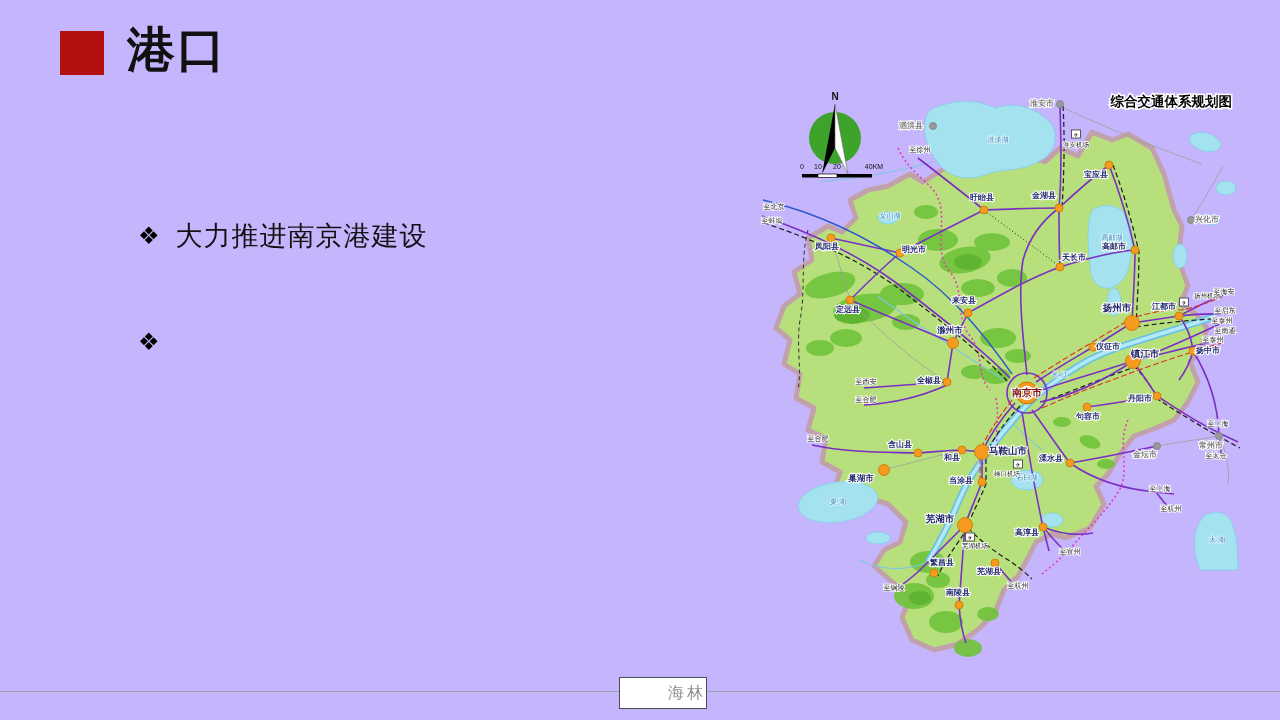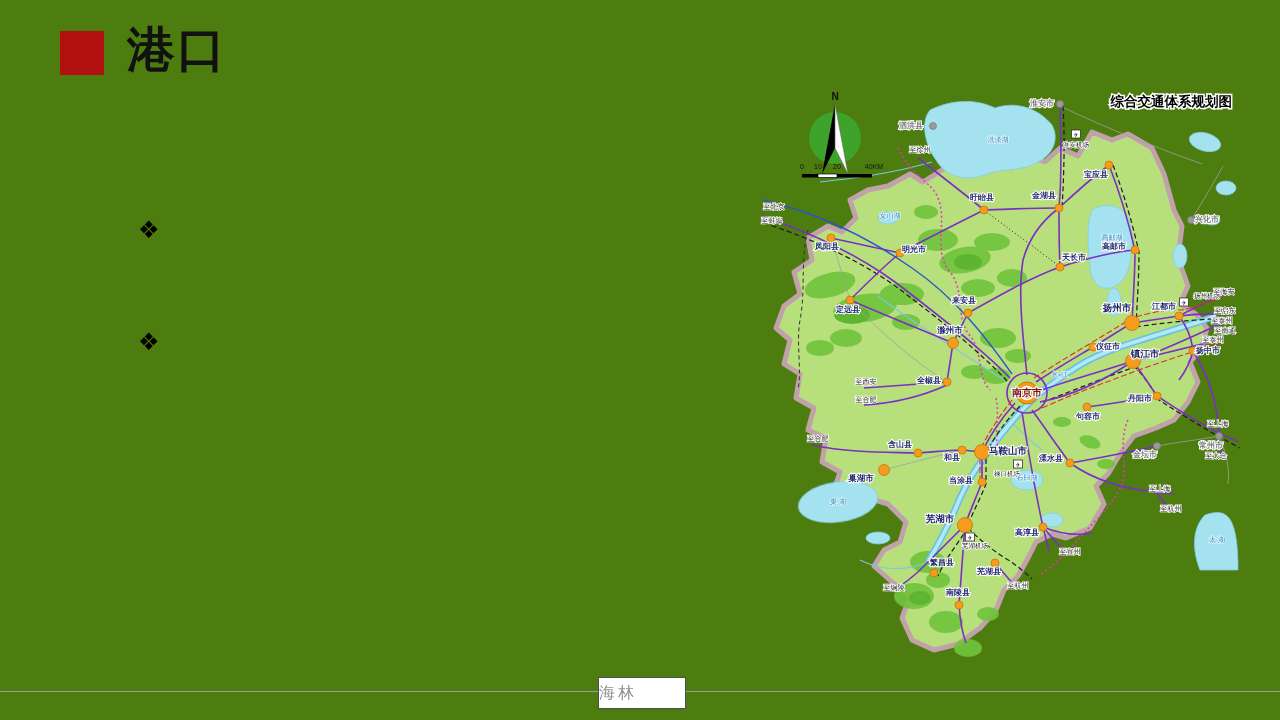--- a/index.html
+++ b/index.html
@@ -1,32 +1,32 @@
 <!DOCTYPE html>
 <html><head>
 <meta charset="utf-8">
 <style>
   html,body{margin:0;padding:0;background:#ffffff;}
   body{width:1280px;height:720px;position:relative;overflow:hidden;
        font-family:"Liberation Sans","DejaVu Sans",sans-serif;}
-  #slide{position:absolute;inset:0;background:#4d7c0f;}
+  #slide{position:absolute;inset:0;background:#c4b5fd;}
 
   
   .title-square{position:absolute;left:60px;top:31px;width:44px;height:44px;background:#b2100f;}
   .slide-title{position:absolute;left:127px;top:18px;margin:0;font-size:48px;font-weight:bold;color:#111;letter-spacing:2px;}
 
   
   .bullet{position:absolute;left:138px;display:flex;align-items:center;}
   .bullet .marker{font-size:24px;color:#000;margin-right:16px;line-height:1;}
   .bullet .bullet-text{font-size:27px;color:#121212;letter-spacing:1px;}
 
   
   .footer-line{position:absolute;left:0;right:0;top:691px;height:1px;background:#9aa0a6;}
-  .footer-box{position:absolute;left:598px;top:677px;width:86px;height:30px;background:#fff;
-              border:1px solid #4a4f55;display:flex;align-items:center;justify-content:flex-start;
+  .footer-box{position:absolute;left:619px;top:677px;width:86px;height:30px;background:#fff;
+              border:1px solid #4a4f55;display:flex;align-items:center;justify-content:flex-end;
               font-size:16px;color:#8e918c;letter-spacing:3px;}
 
   
   #map{position:absolute;left:760px;top:90px;width:480px;height:575px;}
   #map svg{display:block;width:480px;height:575px;}
 
   .map-title{font-size:13.5px;font-weight:bold;fill:#000;stroke:#fff;stroke-width:3px;paint-order:stroke;
              font-family:"Liberation Sans","DejaVu Sans",sans-serif;}
   .compass-n{font-size:10px;font-weight:bold;fill:#111;}
   .scale-txt{font-size:7px;fill:#111;}
@@ -45,20 +45,21 @@
 </head>
 <body>
 
 <div id="slide">
 
   <div class="title-square"></div>
   <h1 class="slide-title">港口</h1>
 
   <div class="bullet" style="top:218px">
     <span class="marker">❖</span>
+    <span class="bullet-text">大力推进南京港建设</span>
   </div>
   <div class="bullet" style="top:330px">
     <span class="marker">❖</span>
   </div>
 
   <div id="map">
   <svg viewBox="0 0 480 575">
 
     <path d="M128,96 L150,84 L163,92 L185,78 L210,84 L228,70 L252,78 L262,64 L285,72 L300,58 L318,66 L332,42 L352,50 L368,44 L392,58 L404,84 L414,120 L422,136 L418,168 L428,196 L420,214 L436,224 L447,238 L442,258 L430,272 L438,292 L428,312 L414,330 L396,338 L374,346 L360,364 L348,384 L336,396 L344,414 L330,438 L306,448 L292,444 L276,452 L268,468 L258,486 L244,500 L236,520 L220,538 L198,554 L174,560 L152,550 L142,528 L150,506 L132,492 L114,476 L124,460 L140,452 L146,432 L128,414 L108,408 L90,414 L74,400 L80,382 L62,372 L66,348 L48,340 L54,318 L36,308 L40,284 L24,274 L30,250 L16,238 L24,216 L40,204 L34,182 L52,170 L48,148 L68,136 L82,142 L96,128 L90,110 L108,100 Z" fill="#b7e07c" stroke="#c2a2aa" stroke-width="5" stroke-linejoin="round"></path>
 

